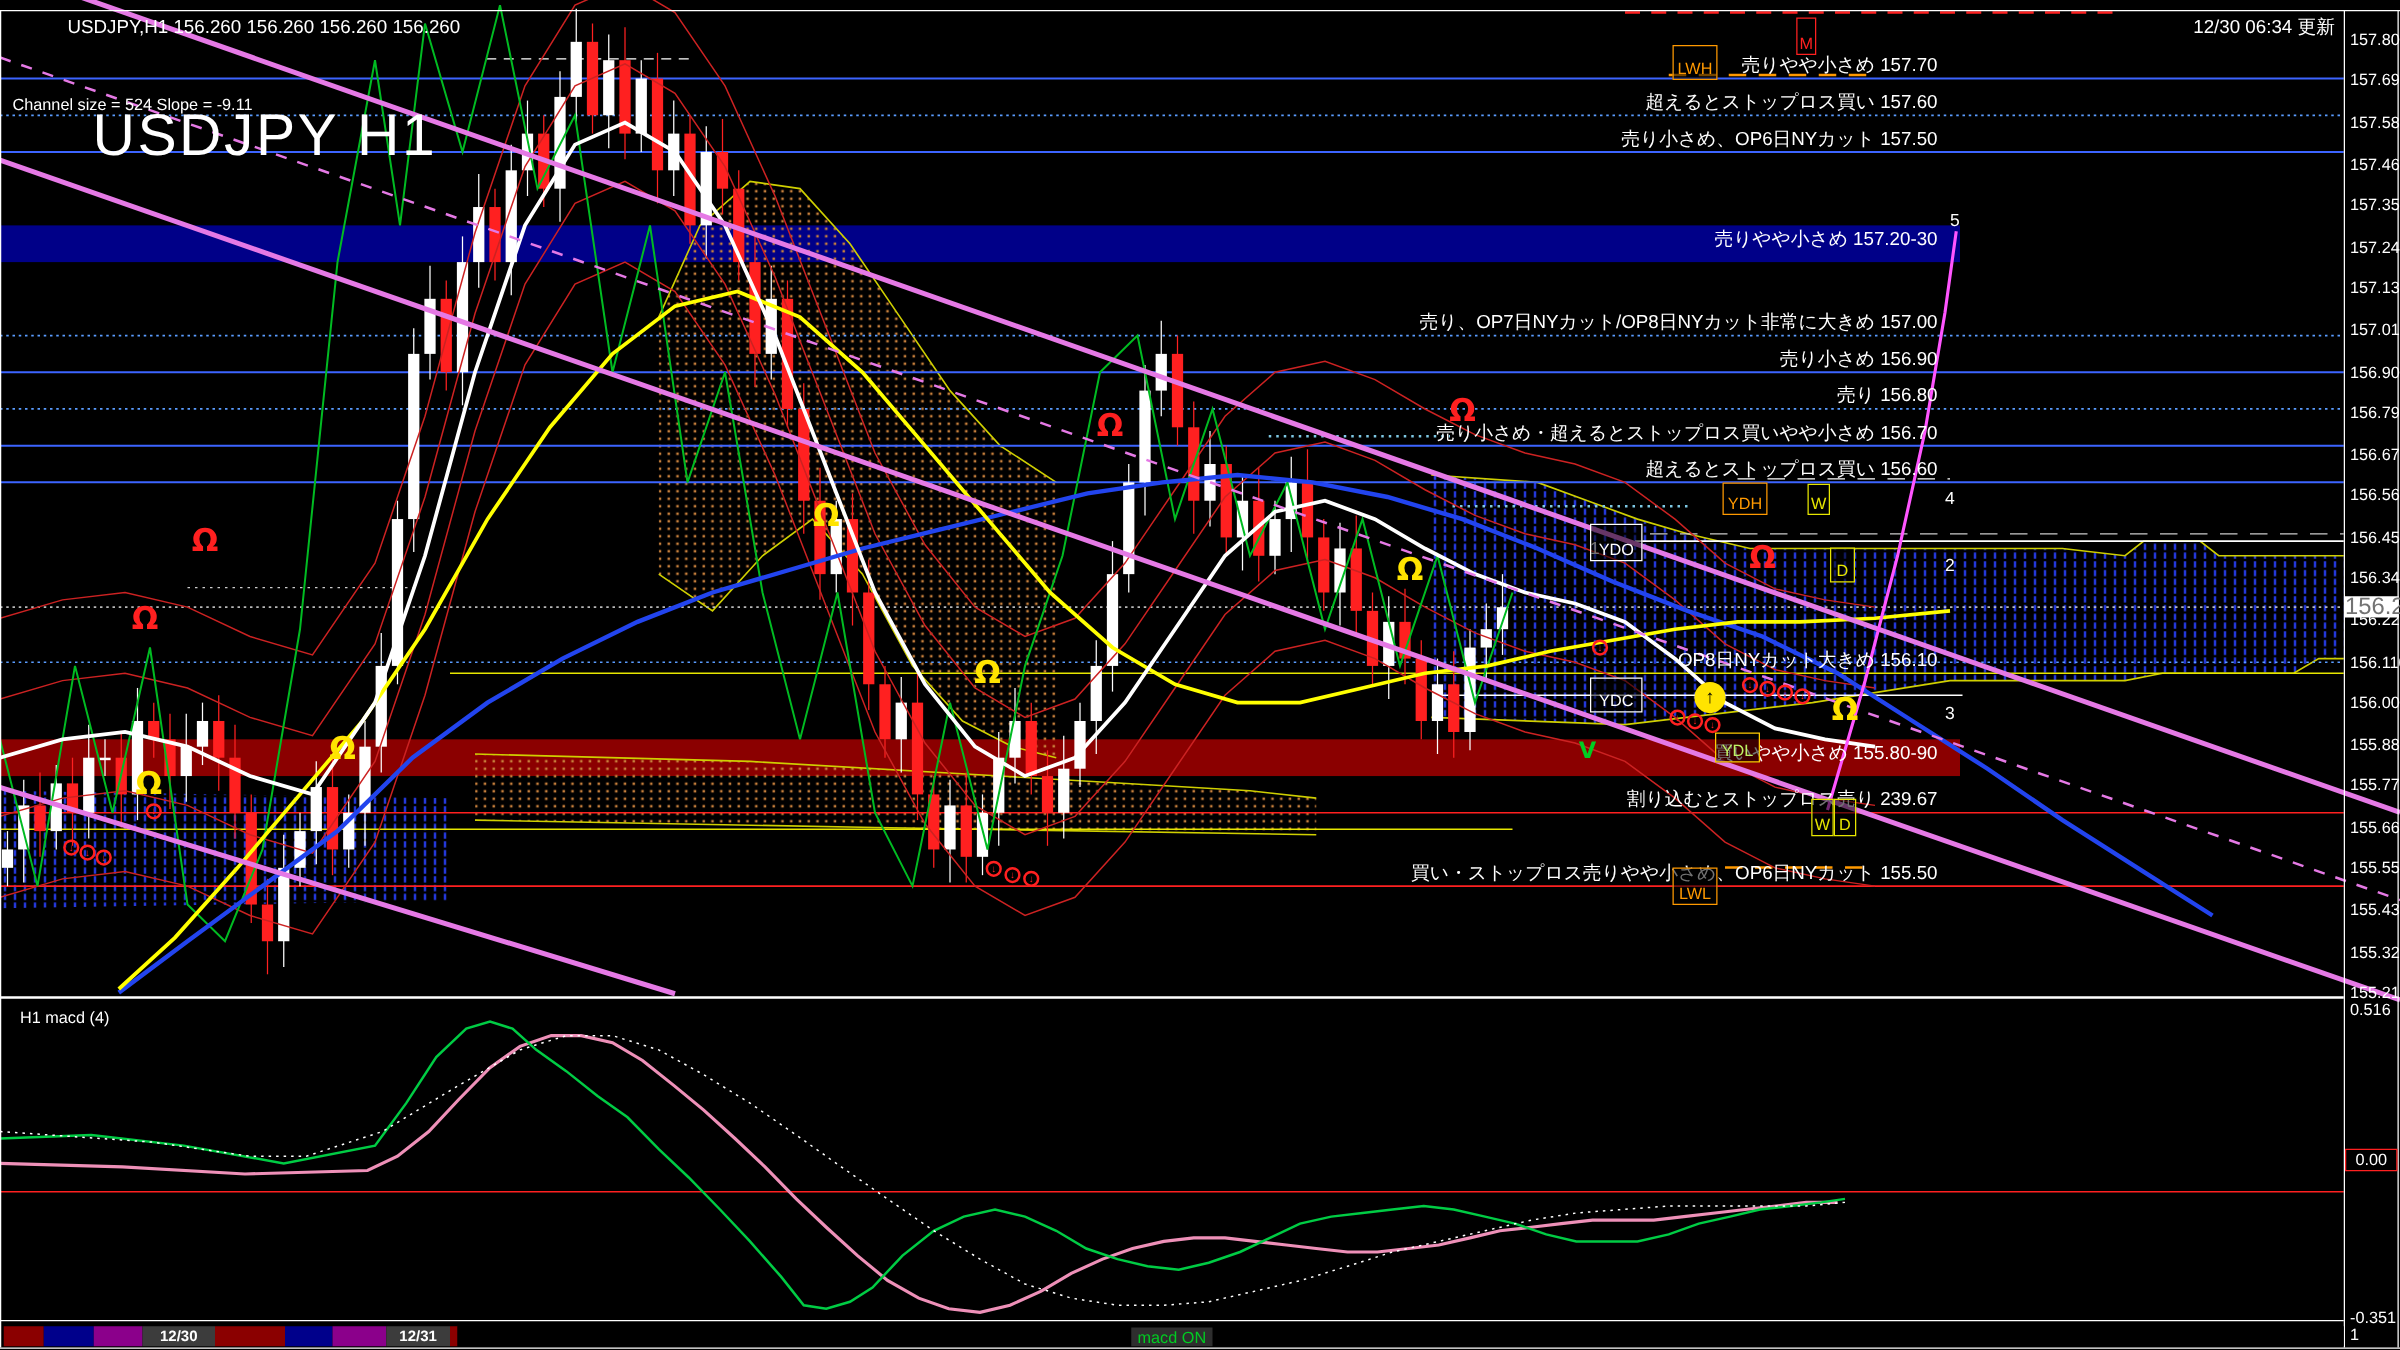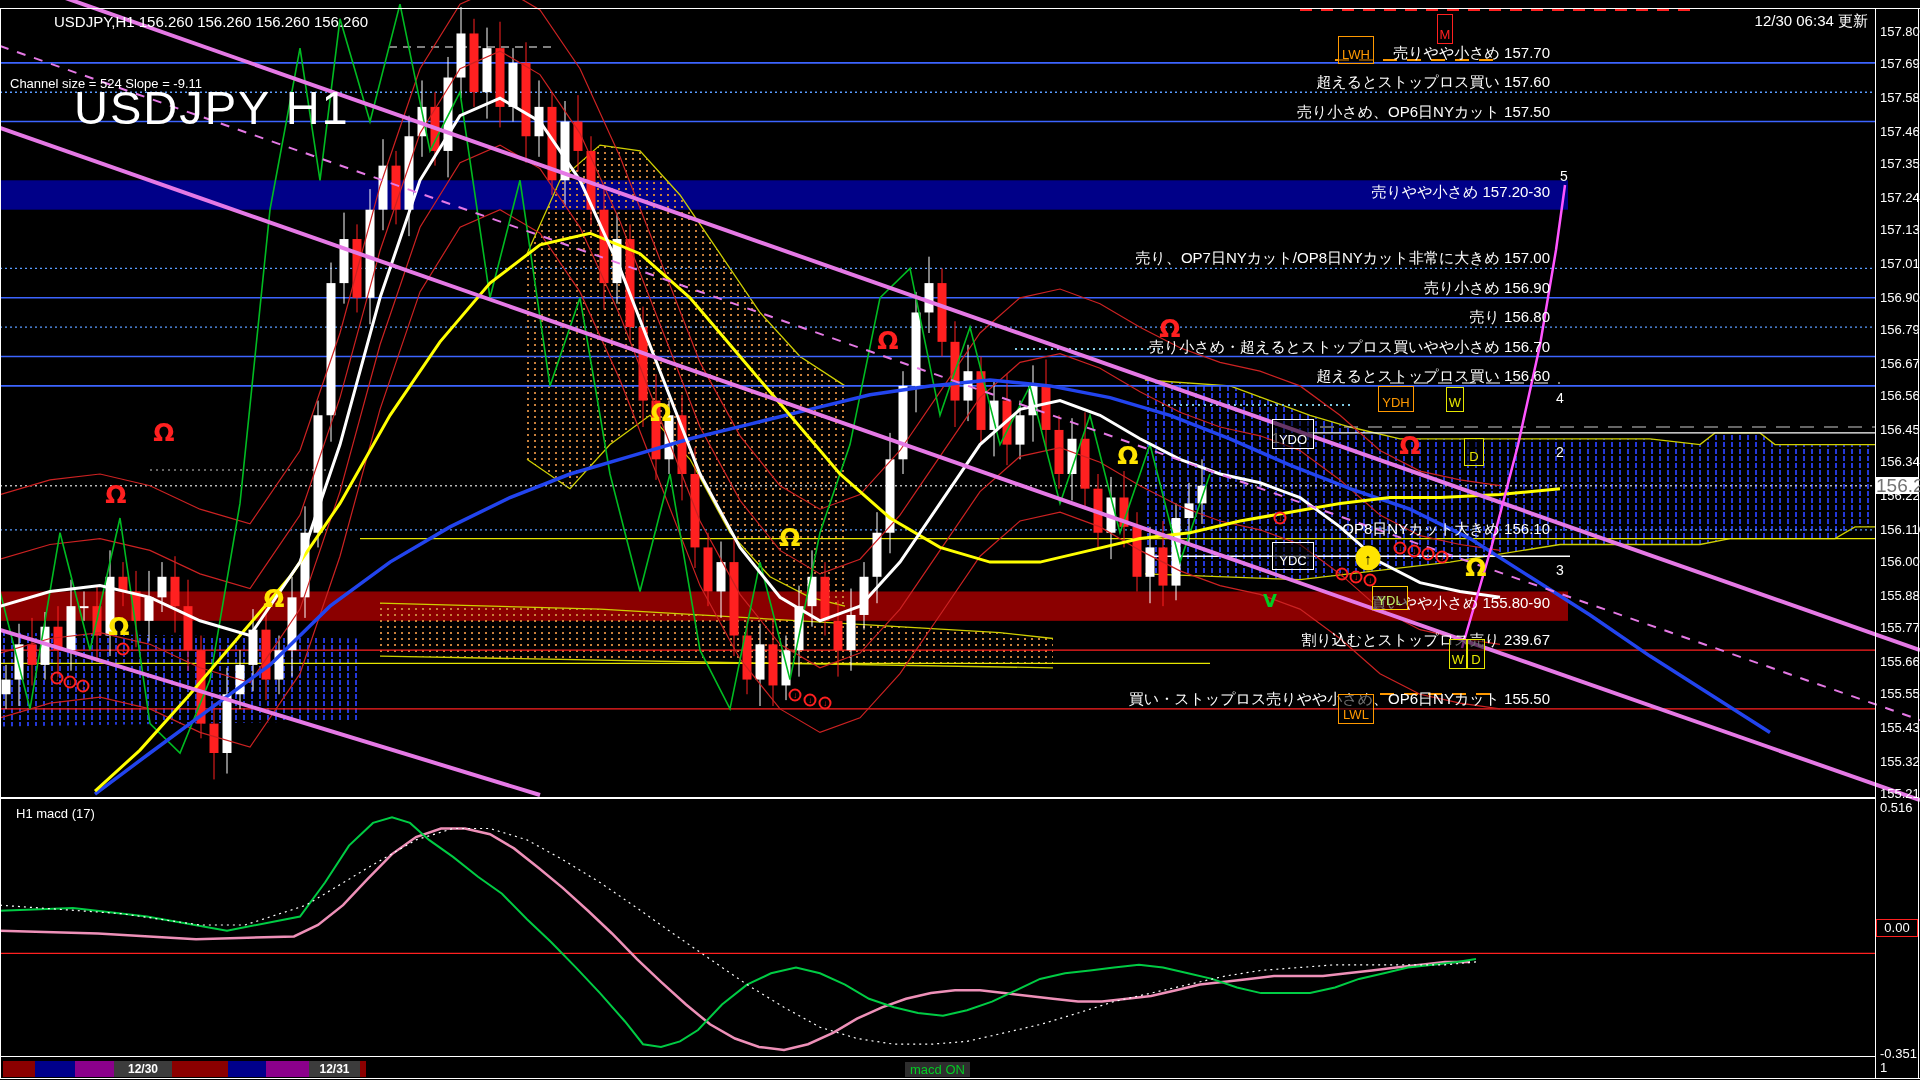--- a/index.html
+++ b/index.html
@@ -289,21 +289,21 @@
       <line x1="0" y1="953.4" x2="1875" y2="953.4" stroke="#ff2020" stroke-width="1.3"></line>
       <polyline points="0,930.7 98,933.5 196,939.2 294,936.4 318,925.0 343,905.2 367,879.6 392,854.1 416,837.1 441,828.5 465,828.5 490,834.2 514,848.4 539,868.3 563,888.1 588,910.8 612,933.5 637,959.1 661,981.8 686,1004.5 710,1024.3 735,1038.5 759,1047.0 784,1049.9 808,1044.2 833,1032.9 857,1018.7 882,1007.3 906,998.8 931,993.1 955,990.3 980,990.3 1004,993.1 1029,996.0 1053,998.8 1078,1001.6 1102,1001.6 1127,998.8 1151,996.0 1176,990.3 1200,984.6 1225,981.8 1249,978.9 1274,976.1 1298,976.1 1323,976.1 1347,973.3 1372,970.4 1396,967.6 1421,964.8 1445,961.9 1470,961.9" fill="none" stroke="#ee90b8" stroke-width="2.5"></polyline>
       <polyline points="0,910.8 73,908.0 147,916.5 227,930.7 300,916.5 325,882.5 349,845.6 373,822.9 392,817.2 410,822.9 429,839.9 453,856.9 478,876.8 502,893.8 527,919.3 551,942.0 576,967.6 600,993.1 625,1021.5 643,1044.2 661,1047.0 680,1041.4 698,1030.0 722,1004.5 747,984.6 771,973.3 796,967.6 820,973.3 845,984.6 869,998.8 894,1007.3 918,1013.0 943,1015.8 967,1010.2 992,1001.6 1016,990.3 1040,978.9 1065,973.3 1090,970.4 1114,967.6 1139,964.8 1163,967.6 1188,973.3 1212,978.9 1237,987.5 1261,993.1 1286,993.1 1310,993.1 1335,987.5 1359,978.9 1384,973.3 1408,967.6 1433,964.8 1457,961.9 1476,959.1" fill="none" stroke="#00cc44" stroke-width="2"></polyline>
       <polyline points="0,905.2 122,913.7 200,925.0 245,925.0 306,905.2 367,868.3 416,839.9 453,828.5 490,828.5 527,839.9 563,859.8 600,882.5 637,908.0 673,933.5 710,959.1 747,984.6 784,1007.3 820,1027.2 857,1038.5 894,1044.2 931,1044.2 967,1041.4 1004,1032.9 1041,1024.3 1078,1013.0 1114,1001.6 1151,993.1 1188,984.6 1225,976.1 1261,970.4 1298,967.6 1335,964.8 1372,964.8 1408,964.8 1445,964.8 1476,961.9" fill="none" stroke="#ffffff" stroke-width="1.2" stroke-dasharray="2,4"></polyline>
     </svg>
 
   <div class="txt" id="watermark">USDJPY H1</div>
   <div class="txt" id="title">USDJPY,H1  156.260 156.260 156.260 156.260</div>
   <div class="txt" id="updated">12/30 06:34 更新</div>
   <div class="txt" id="channel">Channel size = 524 Slope = -9.11</div>
-  <div class="txt" id="macd-label">H1  macd (17)</div>
+  <div class="txt" id="macd-label">H1  macd (4)</div>
   <div class="pricebox" id="current-price-box" style="top: 476.744px;">156.260</div>
   <div class="zerobox" id="macd-zero-box" style="top: 919px;">0.00</div>
   <div class="txt" id="macd-on">macd ON</div>
   <div class="txt" id="bar-count">1</div>
 
   <div class="vline" style="left:0;top:8px;width:1920px;height:1px"></div>
   <div class="vline" style="left:0;top:8px;width:1px;height:1070px"></div>
   <div class="vline" style="left:1918px;top:8px;width:1px;height:1070px"></div>
   <div class="vline" style="left:1875px;top:8px;width:1px;height:1070px"></div>
   <div class="vline" style="left:0;top:797px;width:1875px;height:2px"></div>

